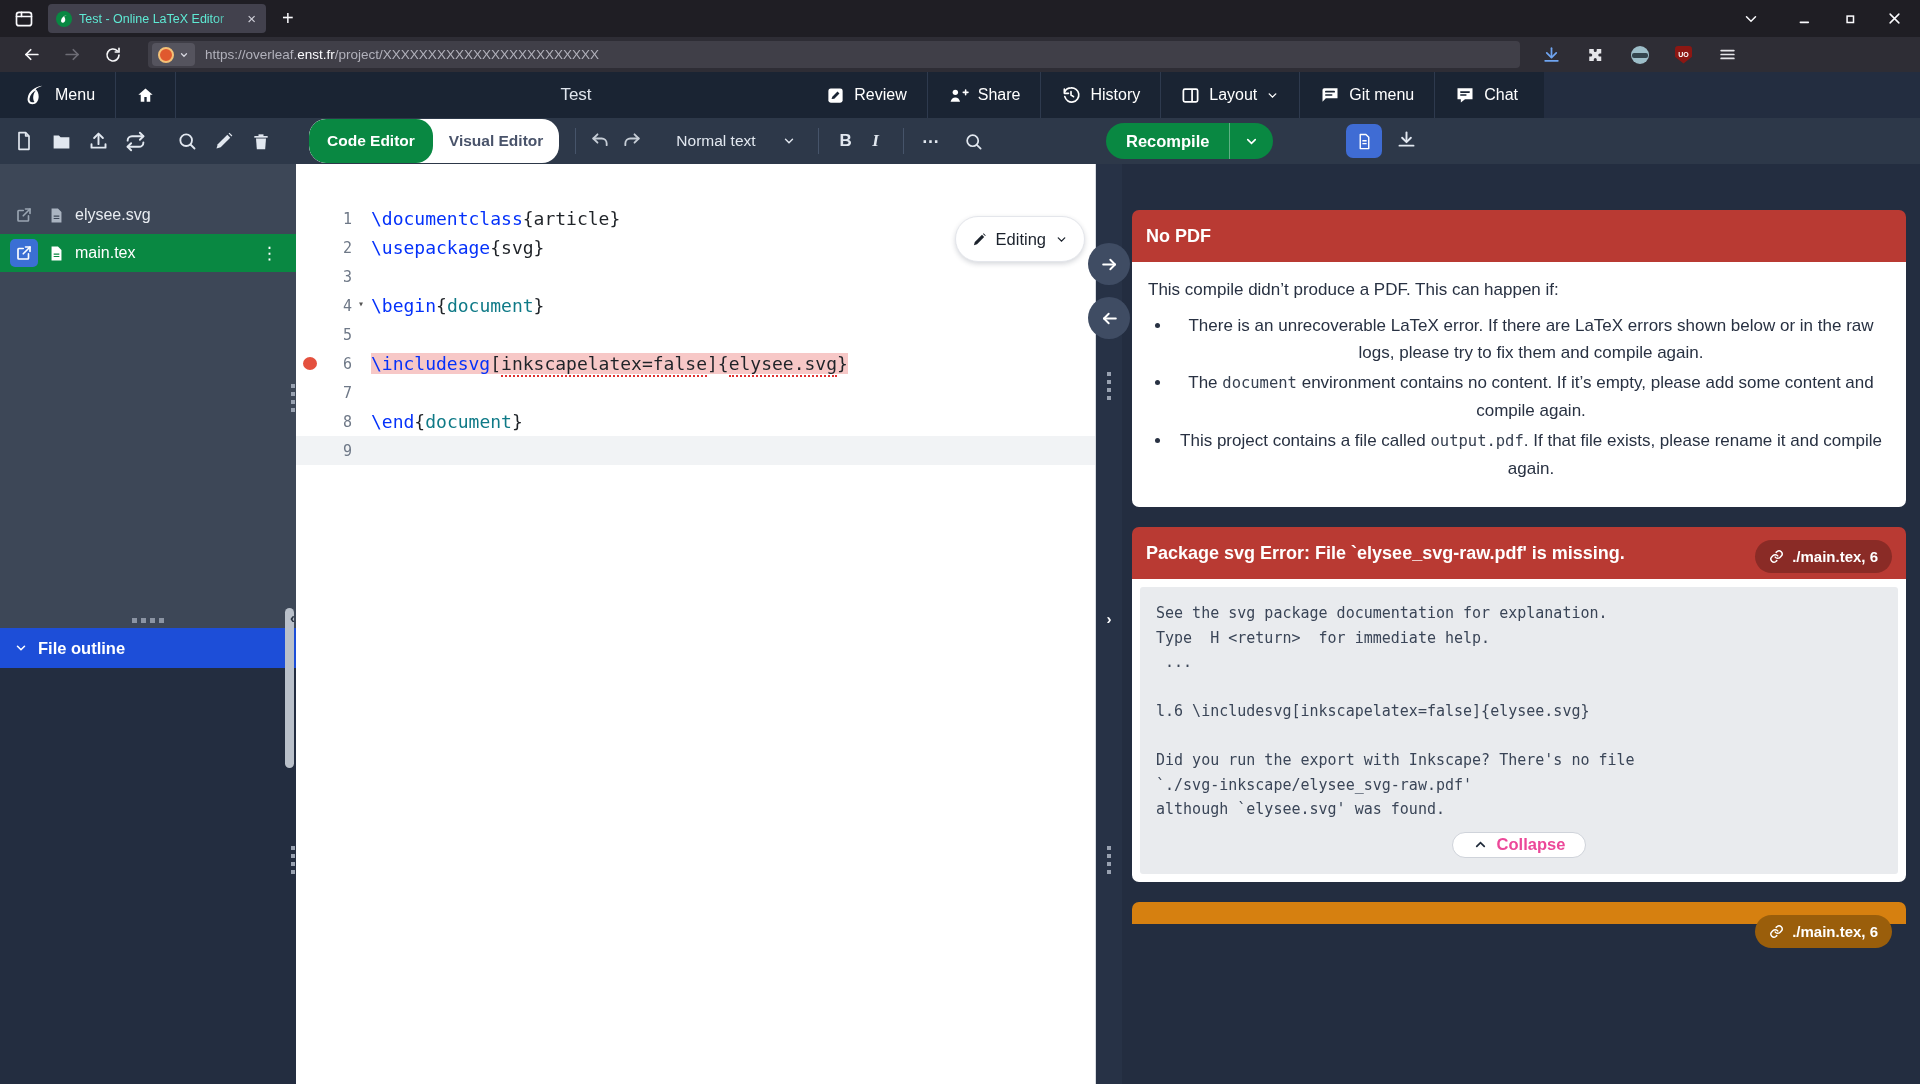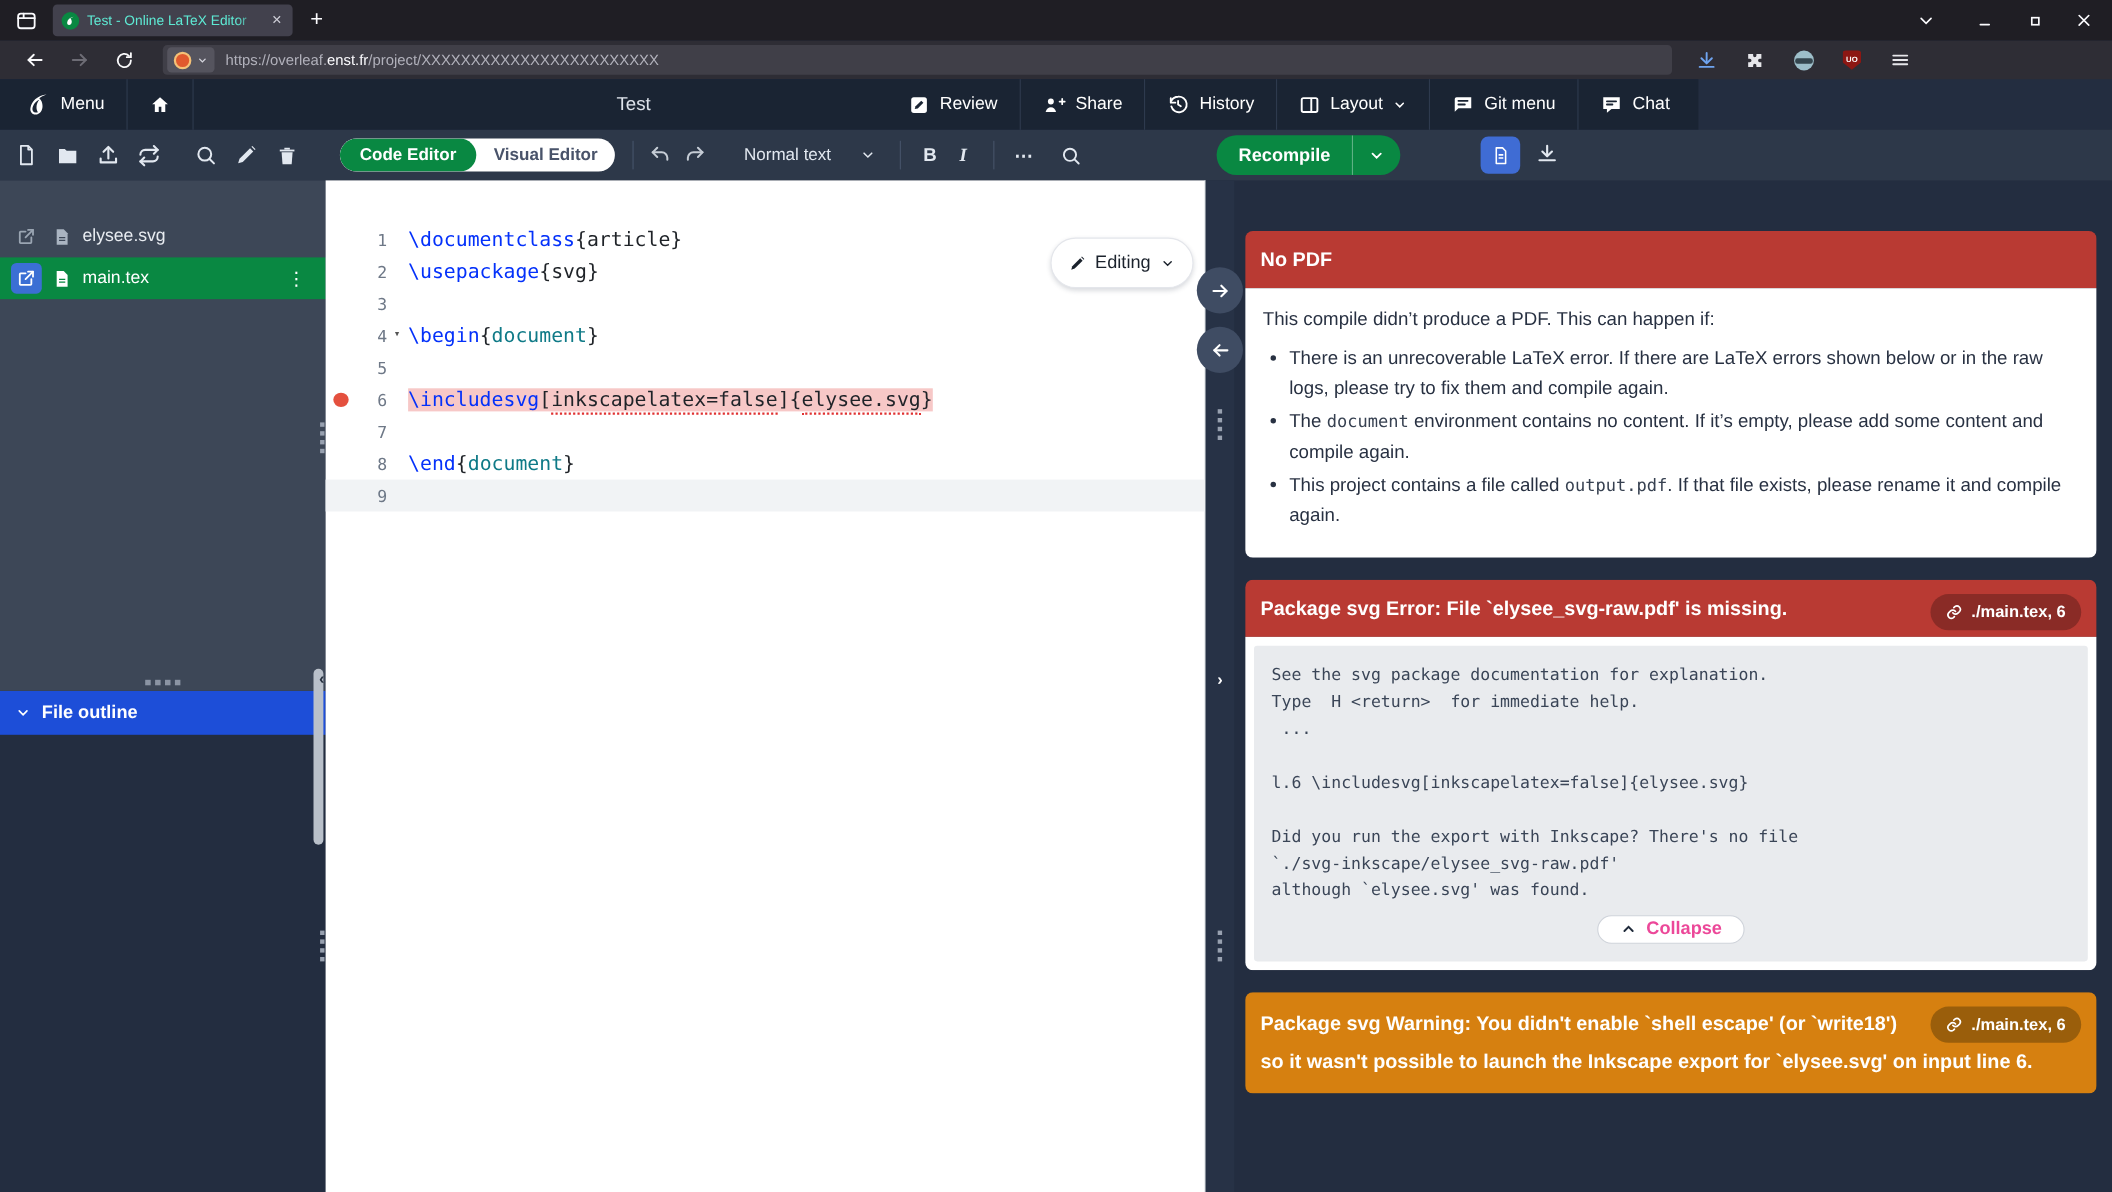--- a/index.html
+++ b/index.html
@@ -47,21 +47,21 @@
   .hbtn { display:flex; align-items:center; gap:9px; font-size:16px; color:#fff; height:46px; padding:0 20px; }
   .hsep { width:1px; height:46px; background:#2E3A4E; }
   .oltitle { position:absolute; left:576px; top:0; height:46px; transform:translateX(-50%);
              display:flex; align-items:center; font-size:17px; color:#dfe4ec; }
   .hright { margin-left:auto; display:flex; align-items:center; height:46px; }
 
   
   .oltool { position:absolute; left:0; top:118px; width:1920px; height:46px; background:#2D3849;
             display:flex; align-items:center; color:#E2E8F0; }
   .tic { width:24px; display:flex; justify-content:center; color:#E2E8F0; }
-  .switch { display:flex; height:30px; border-radius:17px; background:#fff; overflow:hidden; margin-left:36px; }
+  .switch { display:flex; height:44px; border-radius:17px; background:#fff; overflow:hidden; margin-left:36px; }
   .sw-on { background:#098842; color:#fff; border-radius:17px; display:flex; align-items:center;
            padding:0 18px; font-size:15.5px; font-weight:bold; }
   .sw-off { color:#49536a; display:flex; align-items:center; padding:0 16px; font-size:15.5px; font-weight:bold; }
   .tsep { width:1px; height:26px; background:#46546A; margin:0 12px; }
   .ptype { display:flex; align-items:center; gap:26px; font-size:15.5px; color:#E2E8F0; padding:0 10px; }
   .biburger { font-size:17px; font-weight:bold; width:30px; text-align:center; }
   .ital { font-style:italic; font-family:"Liberation Serif", serif; }
   .recompile { position:absolute; left:1106px; top:5px; height:36px; display:flex; align-items:center;
                background:#098842; border-radius:18px; color:#fff; overflow:hidden; }
   .rc-main { padding:0 20px; font-size:16.5px; font-weight:bold; }
@@ -127,21 +127,21 @@
   .panel { flex:1; height:920px; overflow:hidden; padding:46px 14px 0 10px; }
   .card { border-radius:7px; overflow:hidden; }
   .card-head { background:#B93A33; color:#fff; font-size:18px; font-weight:bold; padding:11px 14px; line-height:30px; }
   .card-head.warn { background:#D68010; }
   .badge { float:right; display:flex; align-items:center; gap:8px; background:#8A2B26; border-radius:17px;
            height:33px; padding:0 14px; font-size:15px; font-weight:bold; margin-left:12px; margin-top:2px; }
   .badge.warn { background:#9A5E0B; }
   .card-body { background:#fff; color:#283142; }
   .nopdf-body { padding:14px 16px 22px; font-size:17px; line-height:27px; }
   .nopdf-body p { margin-bottom:9px; }
-  .nopdf-body ul { padding-left:24px; }
+  .nopdf-body ul { padding-left:24px;text-align:center; }
   .nopdf-body li { margin:3px 0; }
   .inline-mono { font-family:"DejaVu Sans Mono", monospace; font-size:15.5px; color:#374151; }
   .log-outer { padding:8px; }
   .logblock { background:#E9EBEE; border-radius:3px; padding:14px 16px 14px; }
   .logblock pre { font-family:"DejaVu Sans Mono", monospace; font-size:15px; line-height:24.5px;
                   color:#3A4557; white-space:pre-wrap; }
   .collapsebtn { margin:10px auto 2px; width:max-content; display:flex; align-items:center; gap:9px;
                  background:#fff; border:1px solid #CFD3DA; border-radius:19px; height:26px; padding:0 20px;
                  font-size:16.5px; font-weight:bold; color:#ec4899; }
   .gap20 { height:20px; }
@@ -637,17 +637,16 @@
 
     <div class="card">
       <div class="card-head warn" style="line-height:35px;">
         <span class="badge warn">
           <svg class="i" width="15" height="15" viewBox="0 0 24 24" fill="none" stroke="#fff" stroke-width="2.4" stroke-linecap="round">
               <path d="M10 13a5 5 0 007.5.5l2.5-2.5a5 5 0 00-7-7l-1.5 1.4"></path>
               <path d="M14 11a5 5 0 00-7.5-.5L4 13a5 5 0 007 7l1.4-1.4"></path>
             </svg>
           <span>./main.tex, 6</span>
         </span>
-        <span>Package svg Warning: You didn't enable `shell escape' (or `write18') so it wasn't possible to launch the Inkscape export for `elysee.svg' on input line 6.</span>
       </div>
     </div>
   </div>
 </div>
 
 </body></html>

